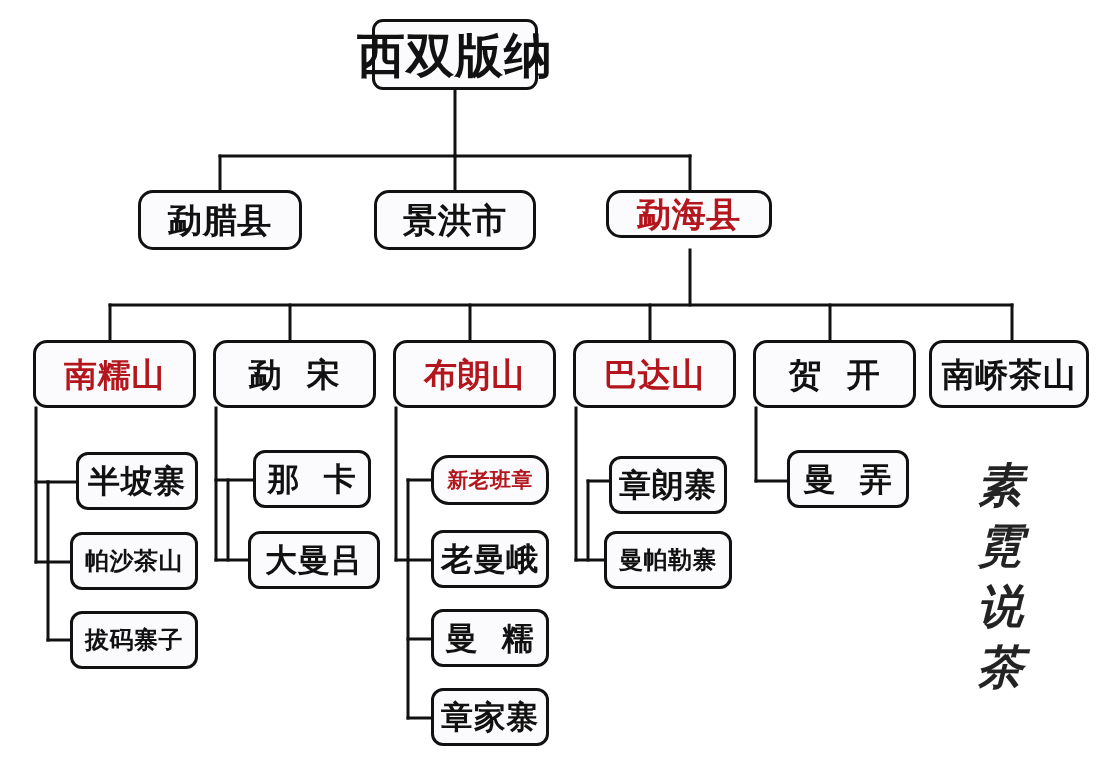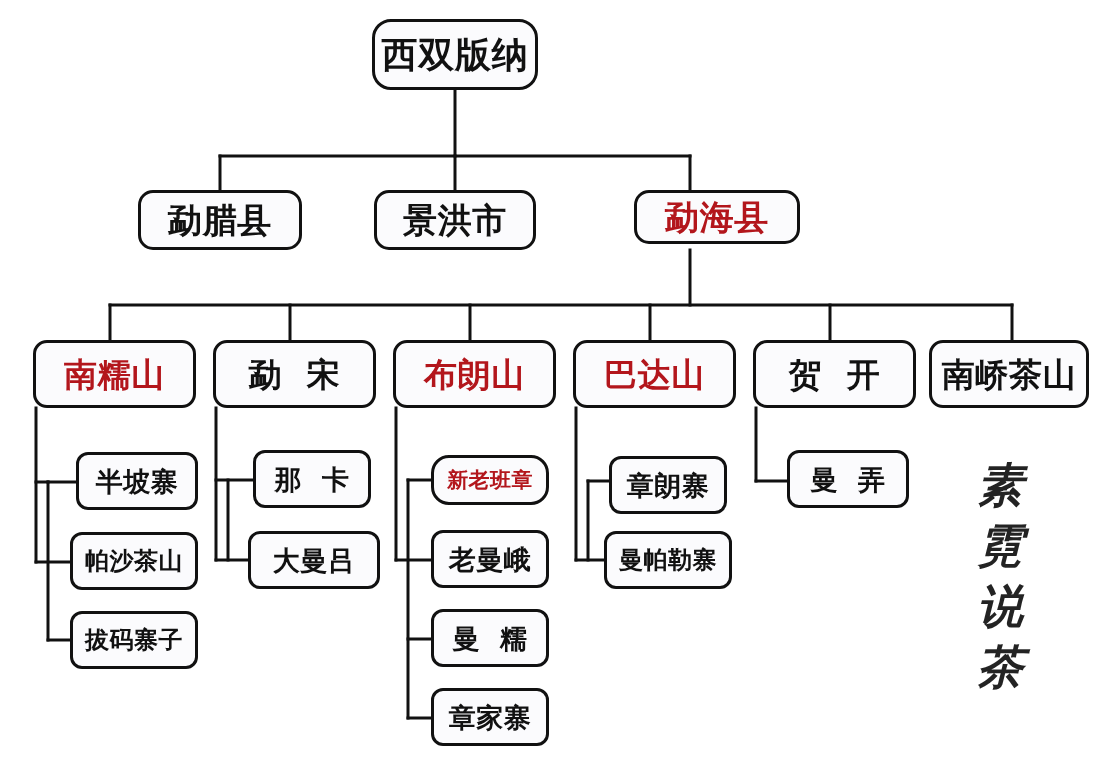--- a/index.html
+++ b/index.html
@@ -40,24 +40,24 @@
     align-items: center;
     justify-content: center;
     text-align: center;
     color: #111111;
     font-weight: 700;
     letter-spacing: 0.02em;
     white-space: pre;
     line-height: 1;
   }
   .node.red { color: #b3161c; }
-  .node.lvl0 { font-size: 36px; border-width: 3px; border-radius: 19px; }
+  .node.lvl0 { font-size: 48px; border-width: 3px; border-radius: 11px; }
   .node.lvl1 { font-size: 34px; border-width: 3px; border-radius: 15px; }
   .node.lvl2 { font-size: 33px; border-width: 3px; border-radius: 14px; }
-  .node.lvl3 { font-size: 27px; border-width: 3px; border-radius: 12px; }
+  .node.lvl3 { font-size: 32px; border-width: 3px; border-radius: 12px; }
   .node.lvl3.small { font-size: 21px; font-weight: 700; border-radius: 18px; }
   .node.lvl3.tight { font-size: 24px; }
 
   
   #calligraphy {
     position: absolute;
     left: 960px;
     top: 455px;
     width: 80px;
     display: flex;
@@ -134,21 +134,21 @@
 
       <line x1="756" y1="408" x2="756" y2="481"></line>
       <line x1="756" y1="481" x2="790" y2="481"></line>
     </g>
   </svg>
 
   <div class="node lvl0" style="left:372px;top:19px;width:166px;height:71px;">西双版纳</div>
 
   <div class="node lvl1" style="left:138px;top:190px;width:164px;height:60px;">勐腊县</div>
   <div class="node lvl1" style="left:374px;top:190px;width:162px;height:60px;">景洪市</div>
-  <div class="node lvl1 red" style="left:606px;top:190px;width:166px;height:54px;margin-left:28px;">勐海县</div>
+  <div class="node lvl1 red" style="left:606px;top:190px;width:166px;height:48px;">勐海县</div>
 
   <div class="node lvl2 red" style="left:33px;top:340px;width:163px;height:68px;">南糯山</div>
   <div class="node lvl2" style="left:213px;top:340px;width:163px;height:68px;">勐  宋</div>
   <div class="node lvl2 red" style="left:393px;top:340px;width:163px;height:68px;">布朗山</div>
   <div class="node lvl2 red" style="left:573px;top:340px;width:163px;height:68px;">巴达山</div>
   <div class="node lvl2" style="left:753px;top:340px;width:163px;height:68px;">贺  开</div>
   <div class="node lvl2 tight" style="left:929px;top:340px;width:160px;height:68px;">南峤茶山</div>
 
   <div class="node lvl3" style="left:76px;top:452px;width:122px;height:58px;">半坡寨</div>
   <div class="node lvl3 tight" style="left:70px;top:532px;width:128px;height:58px;">帕沙茶山</div>

